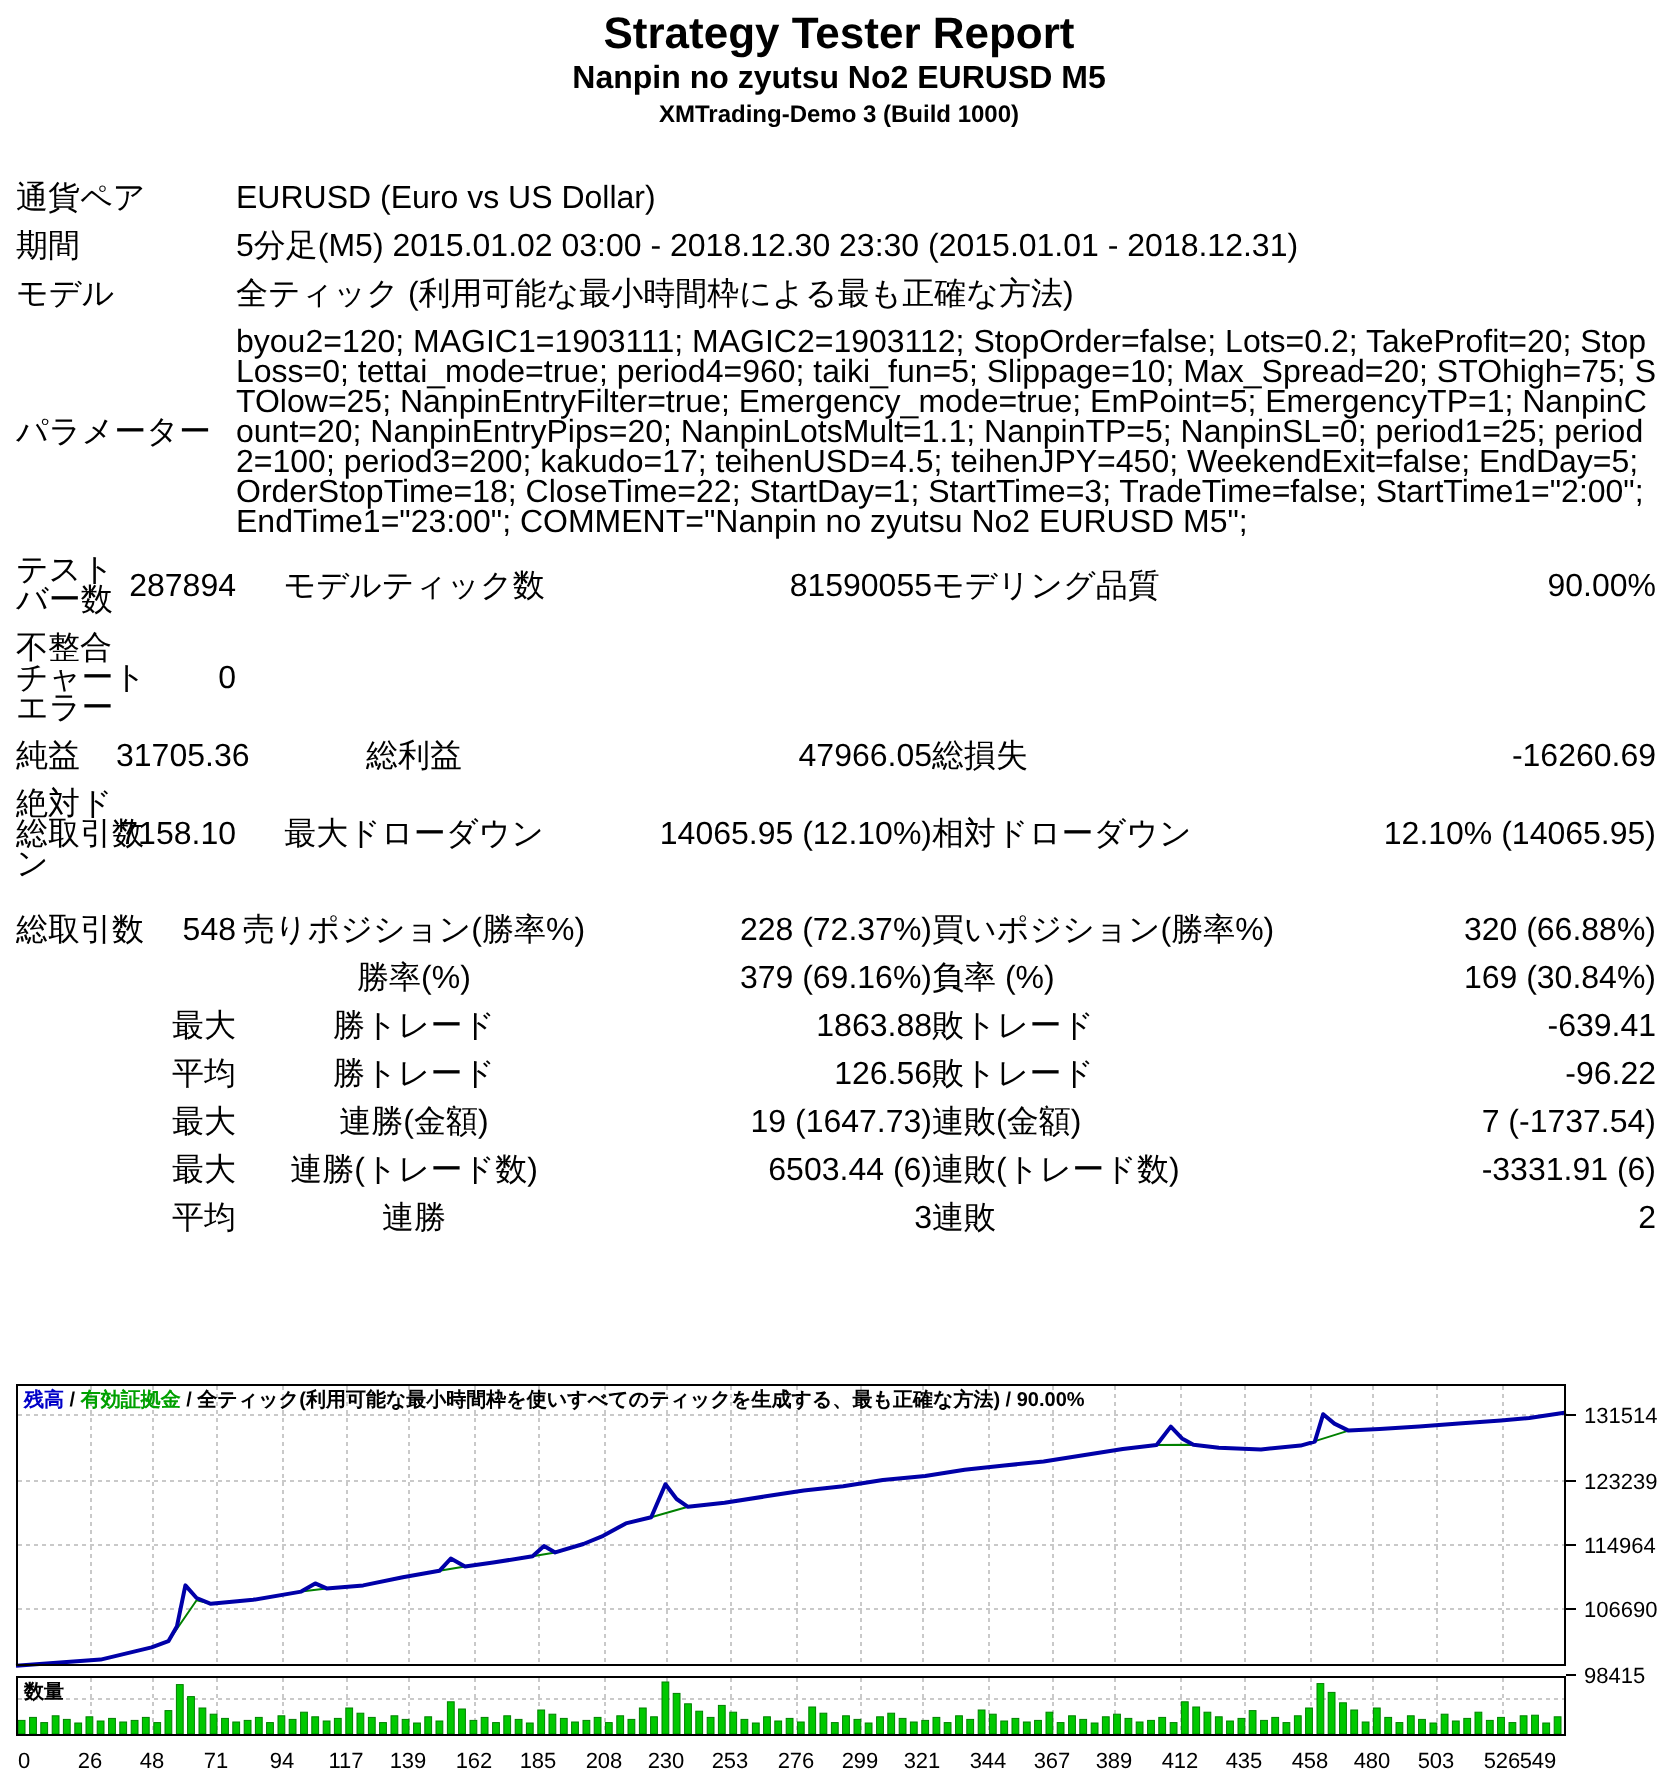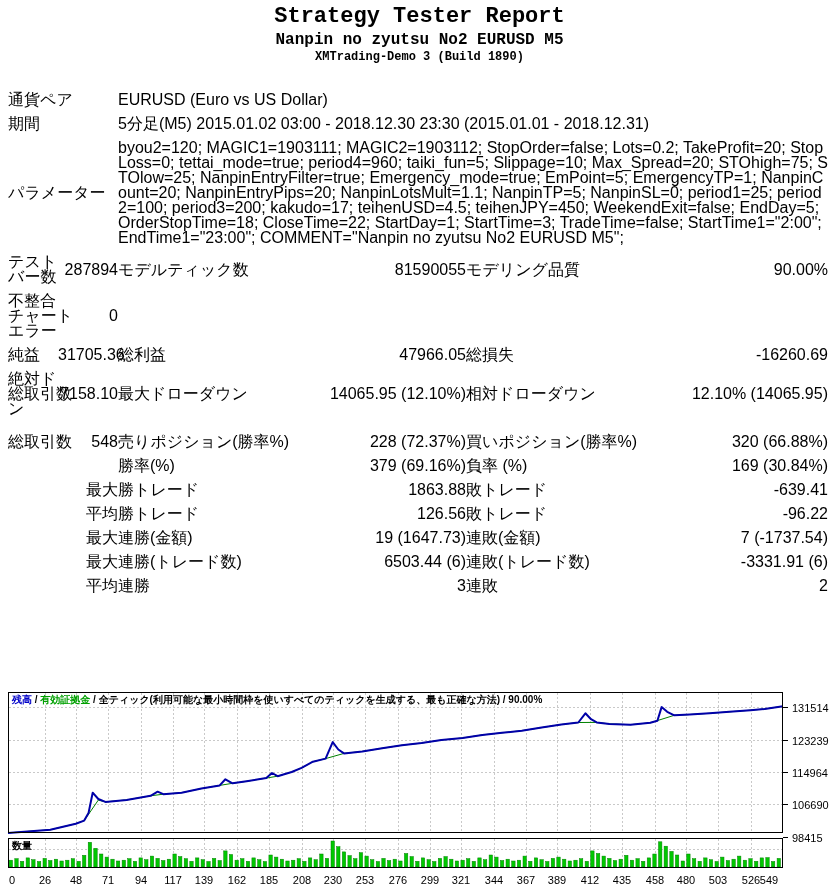--- a/index.html
+++ b/index.html
@@ -1,60 +1,65 @@
 <!DOCTYPE html>
 <html><head>
 <meta charset="utf-8">
 <style>
   html,body{margin:0;padding:0;background:#fff;}
   body{width:839px;height:893px;position:relative;overflow:hidden;
        font-family:"Liberation Sans","DejaVu Sans",sans-serif;color:#000;}
-  .hdr{text-align:center;font-family:Liberation Mono, monospace;font-weight:bold;}
+  .hdr{text-align:center;font-family:Liberation Sans, sans-serif;font-weight:bold;}
   #title{font-size:22px;padding-top:4px;line-height:26px;}
   #subtitle{font-size:16px;line-height:20px;}
   #server{font-size:12px;line-height:15px;}
   table.rep{border-collapse:collapse;table-layout:fixed;width:820px;margin:23px 0 0 8px;
             font-size:16px;}
   table.rep td{padding:4px 0 5px 0;line-height:15px;vertical-align:middle;
                word-break:break-all;overflow:visible;}
   td.l1{white-space:pre;}                
-  td.l{padding-left:6px;}                
+  td.l{padding-left:6px;text-align:center;}                
   td.l5{padding-left:8px;margin-left:22px;}
   td.v{text-align:right;padding-right:2px;white-space:nowrap;}
   td.v6{text-align:right;padding-right:0;white-space:nowrap;}
   td.wide{padding-left:6px;word-break:break-word;}
   tr.gap td{padding-top:13px;}
   #chart-wrap{position:absolute;left:0;top:692px;width:777px;height:201px;}
 </style>
 </head>
 <body>
 
 <div class="hdr" id="title">Strategy Tester Report</div>
 <div class="hdr" id="subtitle">Nanpin no zyutsu No2 EURUSD M5</div>
-<div class="hdr" id="server">XMTrading-Demo 3 (Build 1890)</div>
+<div class="hdr" id="server">XMTrading-Demo 3 (Build 1000)</div>
 
 <table class="rep">
   <colgroup>
     <col style="width:50px">
       <col style="width:60px">
       <col style="width:178px">
     <col style="width:170px">
       <col style="width:178px">
       <col style="width:184px">
   </colgroup>
   <tbody id="report-body">
       <tr>
         <td class="l1">通貨ペア</td>
         <td class="v"></td>
         <td class="wide" colspan="4">EURUSD (Euro vs US Dollar)</td>
       </tr>
       <tr>
         <td class="l1">期間</td>
         <td class="v"></td>
         <td class="wide" colspan="4">5分足(M5) 2015.01.02 03:00 - 2018.12.30 23:30 (2015.01.01 - 2018.12.31)</td>
+      </tr>
+      <tr>
+        <td class="l1">モデル</td>
+        <td class="v"></td>
+        <td class="wide" colspan="4">全ティック (利用可能な最小時間枠による最も正確な方法)</td>
       </tr>
       <tr>
         <td class="l1">パラメーター</td>
         <td class="v"></td>
         <td class="wide" colspan="4">byou2=120; MAGIC1=1903111; MAGIC2=1903112; StopOrder=false; Lots=0.2; TakeProfit=20; StopLoss=0; tettai_mode=true; period4=960; taiki_fun=5; Slippage=10; Max_Spread=20; STOhigh=75; STOlow=25; NanpinEntryFilter=true; Emergency_mode=true; EmPoint=5; EmergencyTP=1; NanpinCount=20; NanpinEntryPips=20; NanpinLotsMult=1.1; NanpinTP=5; NanpinSL=0; period1=25; period2=100; period3=200; kakudo=17; teihenUSD=4.5; teihenJPY=450; WeekendExit=false; EndDay=5; OrderStopTime=18; CloseTime=22; StartDay=1; StartTime=3; TradeTime=false; StartTime1="2:00"; EndTime1="23:00"; COMMENT="Nanpin no zyutsu No2 EURUSD M5";</td>
       </tr>
       <tr>
         <td class="l1">テスト
 バー数</td>
         <td class="v">287894</td>

